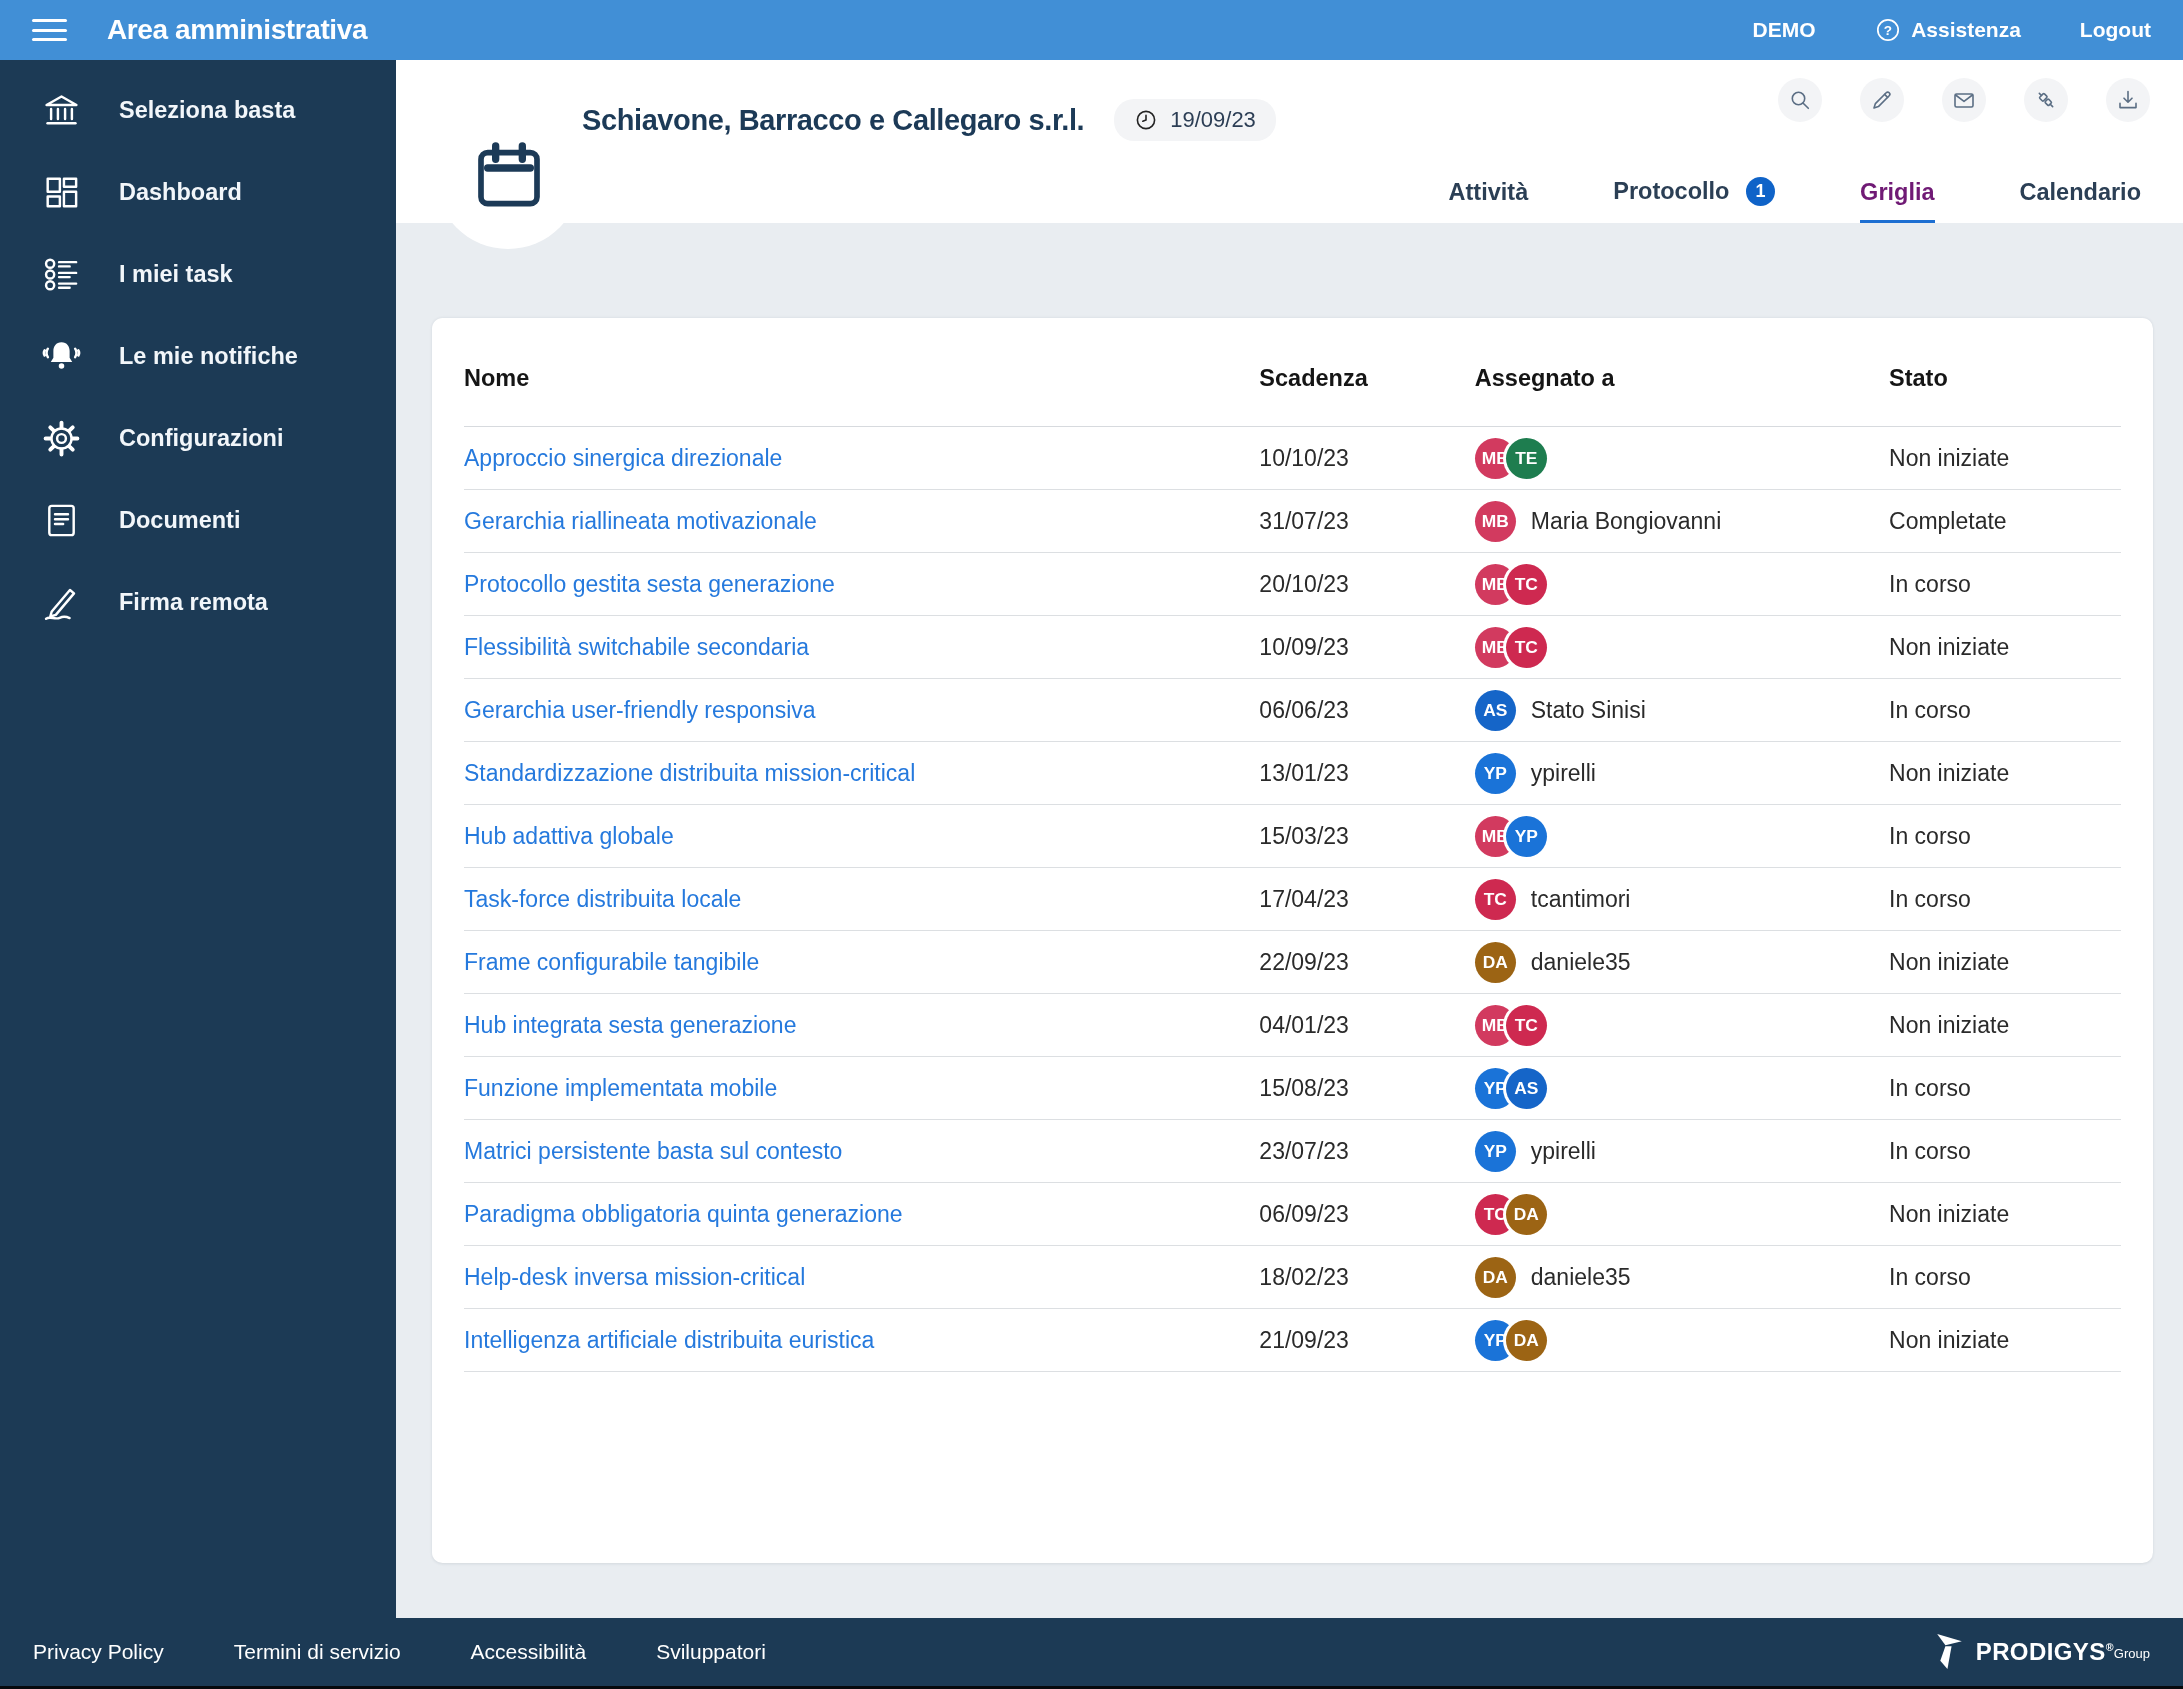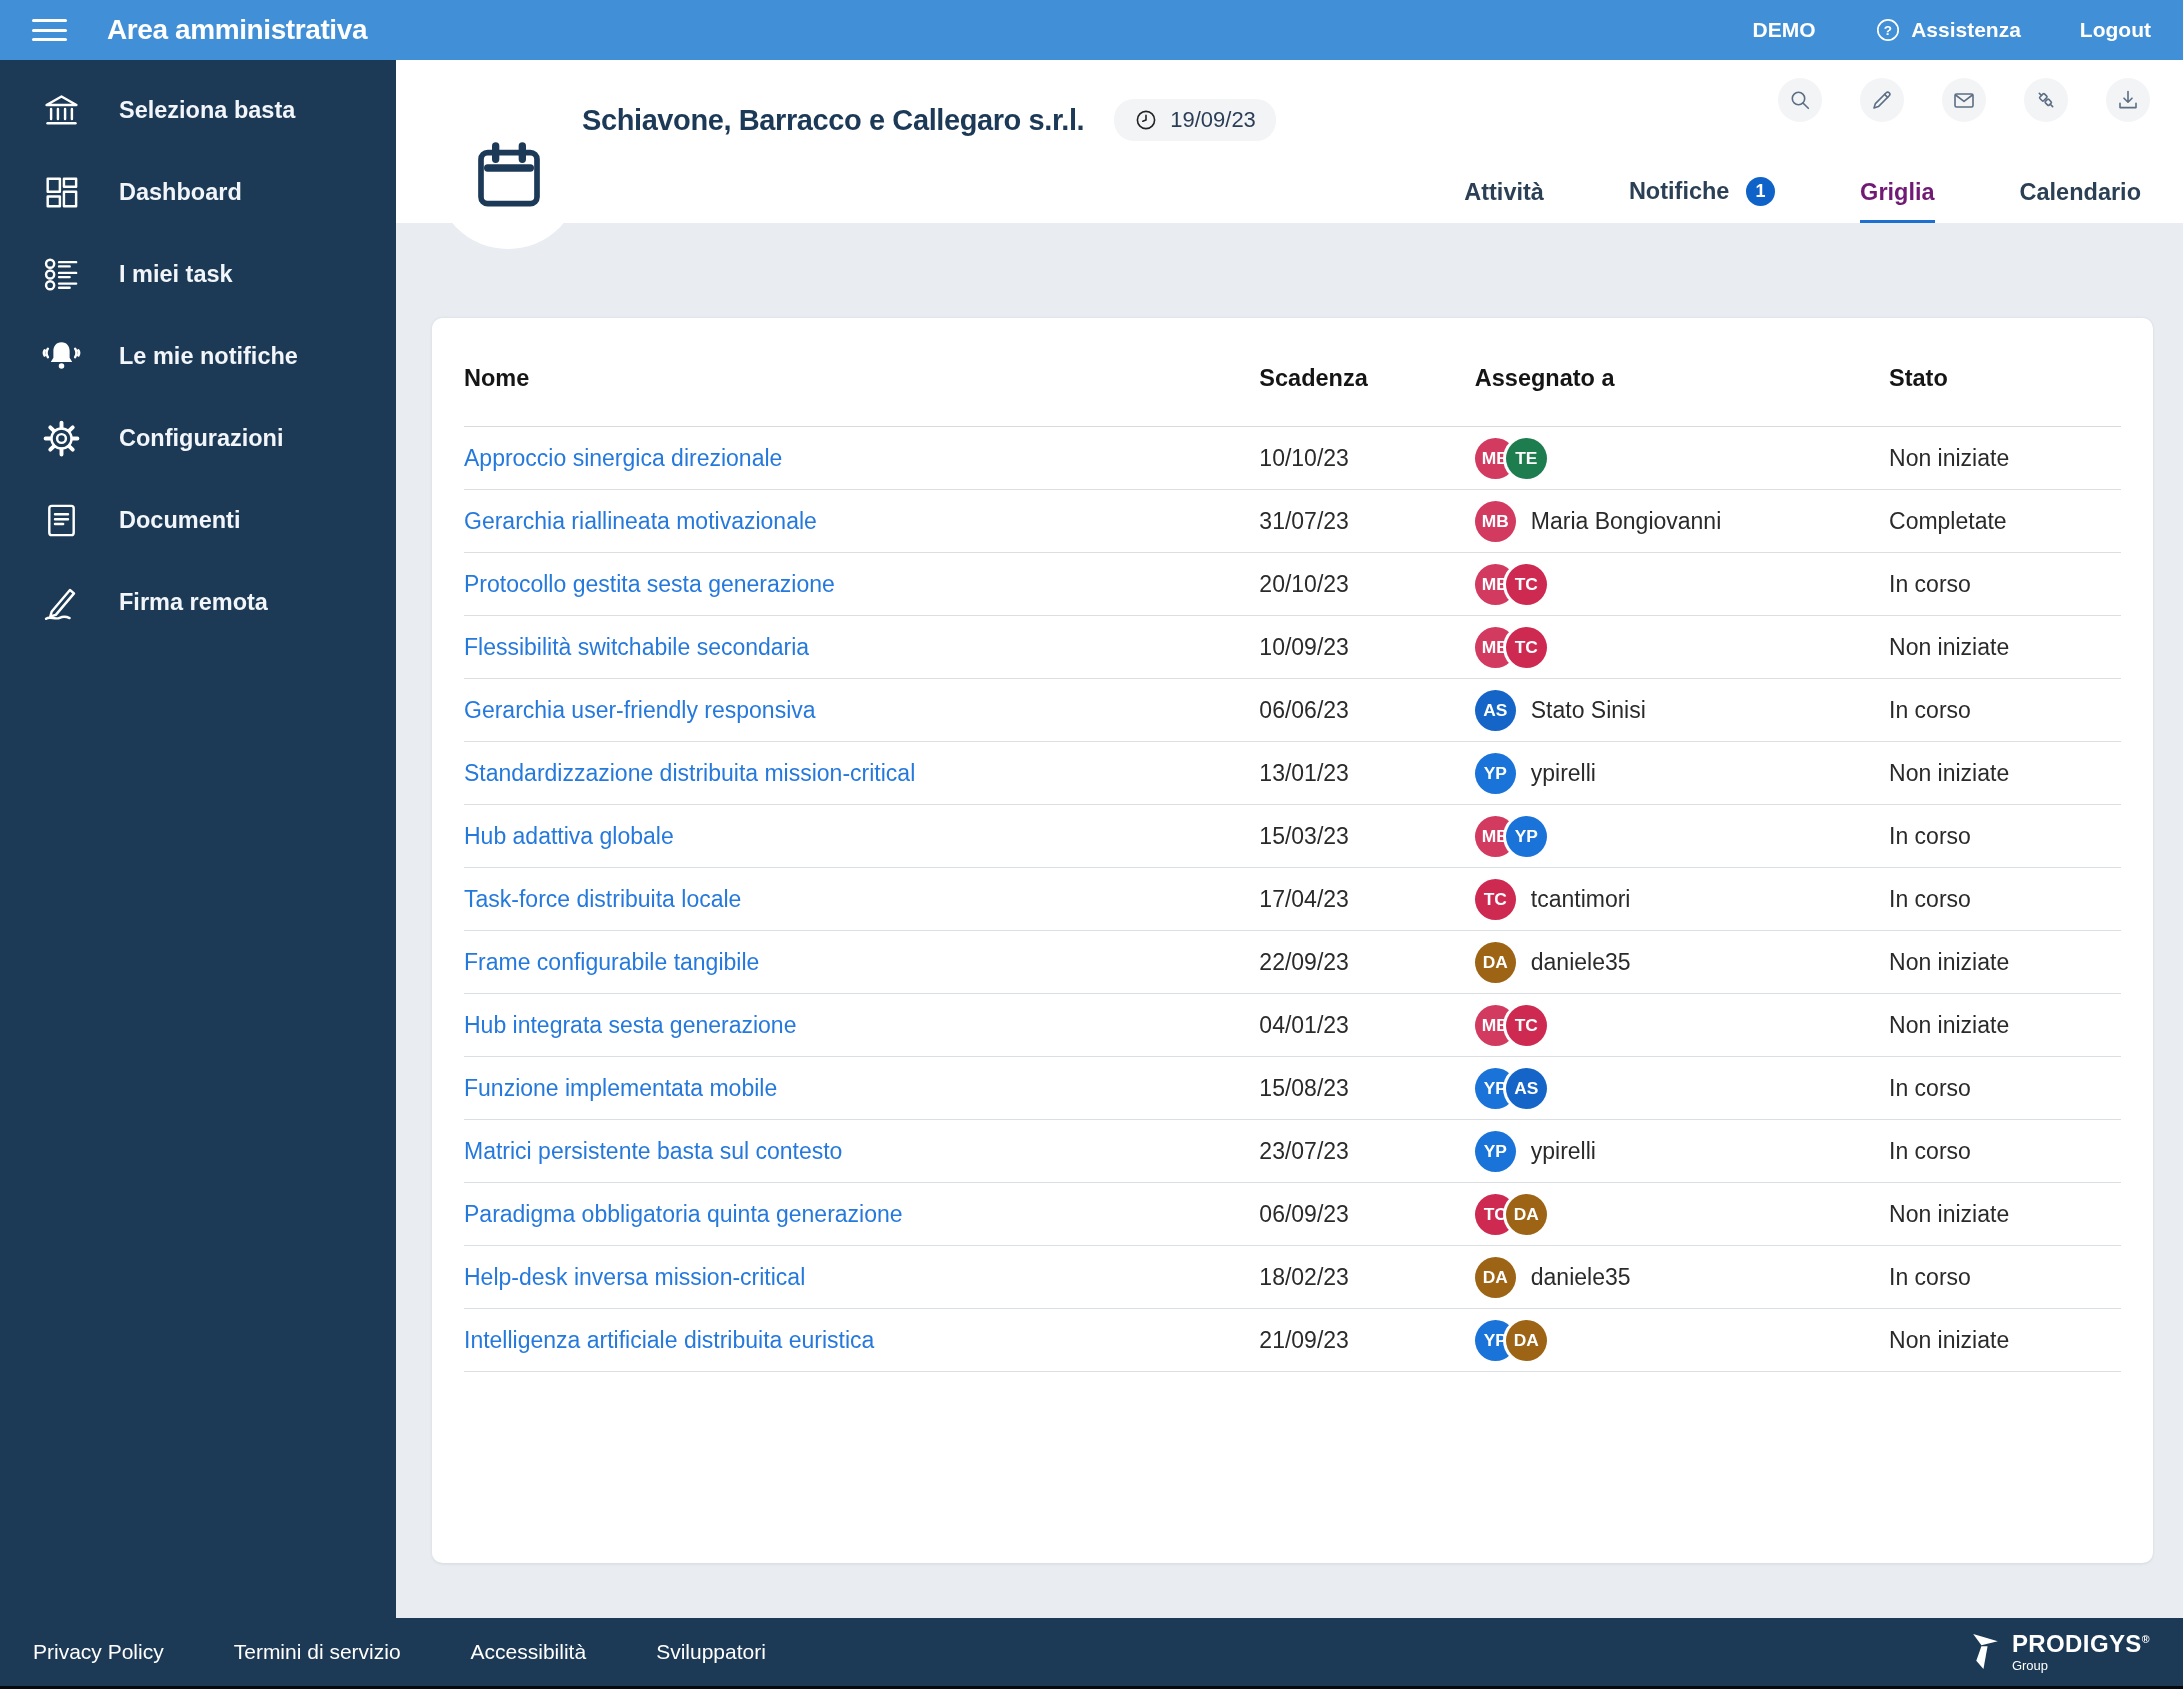--- a/index.html
+++ b/index.html
@@ -57,21 +57,21 @@
   .assignee-cell { display:inline-flex; align-items:center; }
   .avatar { display:inline-flex; align-items:center; justify-content:center; width:41px; height:41px; border-radius:50%; color:#fff; font-size:17.4px; font-weight:bold; box-shadow:0 0 0 3px #fff; flex:0 0 auto; }
   .avatar + .avatar { margin-left:-10px; }
   .assignee-label { margin-left:15px; font-size:23px; color:#2a2a2a; }
 
   
   .footer { height:71px; flex:0 0 auto; background:#1c3a55; display:flex; align-items:center; padding:0 33px; gap:70px; border-bottom:3.8px solid #06090d; }
   .footer a { color:#fff; font-size:21px; text-decoration:none; }
   .brand { margin-left:auto; display:flex; align-items:center; gap:12px; color:#fff; }
   .brand svg { width:29px; height:41px; fill:#fff; }
-  .brand-text { display:flex; flex-direction:column; line-height:1; }
+  .brand-text { display:flex; flex-direction:row; line-height:1;align-items:center; }
   .brand-name { font-size:24px; font-weight:bold; letter-spacing:0.4px; }
   .brand-name sup { font-size:10.6px; }
   .brand-sub { font-size:13px; margin-top:3.8px; }
 </style>
 </head>
 <body>
 
 <div class="app">
 
   <header class="topbar">
@@ -226,21 +226,21 @@
                 <path d="M4 15.4v4.2h16v-4.2"></path>
               </svg>
           </button>
         </div>
 
         <div class="tabs">
           <div class="tab">
               <span>Attività</span>
             </div>
           <div class="tab">
-            <span>Notifiche</span>
+            <span>Protocollo</span>
             <span class="badge">1</span>
           </div>
           <div class="tab active">
               <span>Griglia</span>
             </div>
           <div class="tab">
               <span>Calendario</span>
             </div>
         </div>
       </div>

